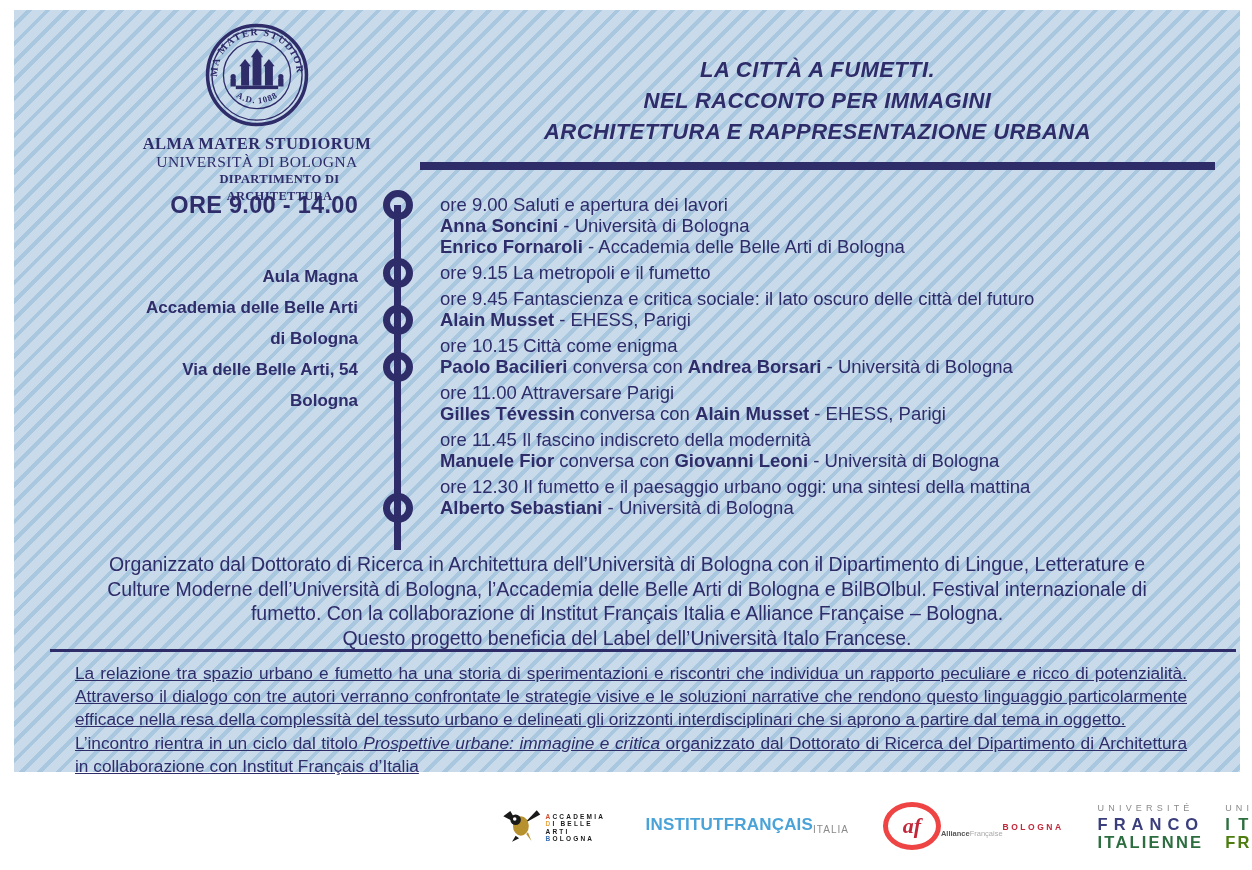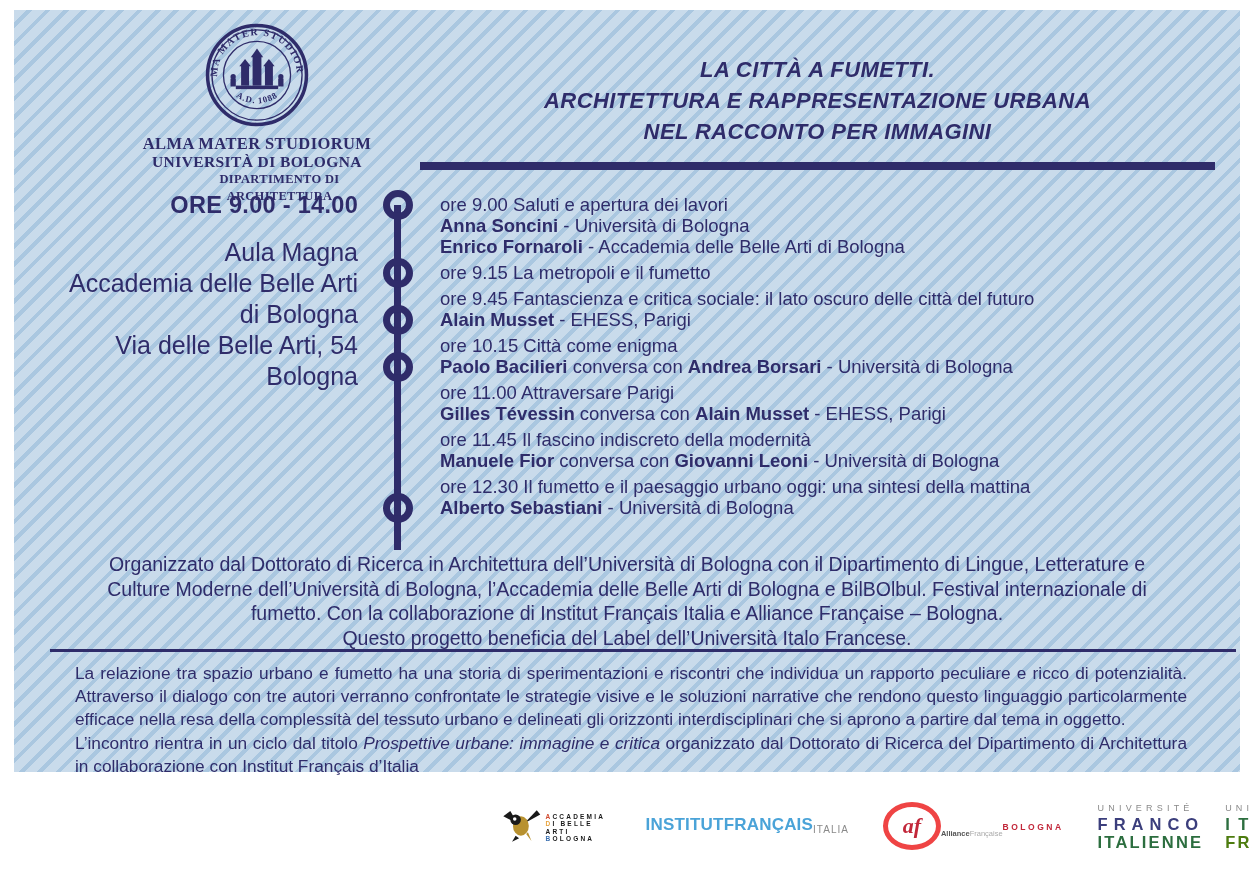--- a/index.html
+++ b/index.html
@@ -8,43 +8,43 @@
     font-family:"Liberation Sans", sans-serif;color:#2f2c6a;
   }
   .poster{
     position:absolute;left:14px;top:10px;width:1226px;height:762px;
     background:repeating-linear-gradient(135deg,#c9dbeb 0px,#c9dbeb 9px,#aac7e0 9px,#aac7e0 13px);
   }
   
   .seal-block{position:absolute;left:128px;top:12px;width:230px;text-align:center;}
   .seal-svg{display:block;margin:0 auto 6px auto;}
   .uni-line1{font-family:"Liberation Serif", serif;font-weight:700;font-size:16.5px;line-height:19px;letter-spacing:.4px;}
-  .uni-line2{font-family:"Liberation Serif", serif;font-weight:700;font-size:15.5px;line-height:18px;letter-spacing:.4px;}
+  .uni-line2{font-family:"Liberation Serif", serif;font-weight:400;font-size:15.5px;line-height:18px;letter-spacing:.4px;}
   .uni-line3{font-family:"Liberation Serif", serif;font-weight:700;font-size:12.5px;line-height:17px;letter-spacing:.3px;margin-left:45px;}
   
   .title-block{position:absolute;left:406px;top:44px;width:795px;text-align:center;
     font-style:italic;font-weight:700;font-size:22px;line-height:31px;letter-spacing:.4px;}
   .title-bar{position:absolute;left:406px;top:152px;width:795px;height:8px;background:#2f2c6a;}
   
   .event-info{position:absolute;left:18px;top:180px;width:326px;text-align:right;}
   .event-date{font-weight:700;font-size:23.5px;line-height:31px;letter-spacing:.3px;}
-  .event-venue{margin-top:16px;font-size:25px;line-height:31px;}
+  .event-venue{margin-top:40px;font-size:17px;line-height:31px;font-weight:bold;}
   
   .timeline{position:absolute;left:369px;top:184px;width:30px;height:560px;}
   .tl-line{position:absolute;left:11px;width:7px;background:#2f2c6a;}
   .tl-circle{position:absolute;left:0;width:16px;height:16px;border:7px solid #2f2c6a;border-radius:50%;background:transparent;}
   
   .schedule{position:absolute;left:426px;top:184px;width:790px;font-size:18.5px;line-height:21px;}
   .sched-item{margin-bottom:5px;}
   
   .org-block{position:absolute;left:30px;top:542px;width:1166px;text-align:center;
     font-size:19.5px;line-height:24.7px;}
   .thin-rule{position:absolute;left:36px;top:639px;width:1186px;height:3px;background:#2f2c6a;}
   
-  .description{position:absolute;left:61px;top:652px;width:1112px;font-size:17.3px;line-height:23.2px;text-align:justify;}
+  .description{position:absolute;left:61px;top:652px;width:1112px;font-size:17.3px;line-height:23.2px;text-align:justify;text-decoration:underline;}
   .description p{margin:0;}
   
   .footer{position:absolute;left:498px;top:788px;height:76px;display:flex;align-items:center;gap:34px;}
   .logo{display:flex;flex-direction:row;align-items:center;justify-content:center;}
   
   .acc-lines{margin-top:3px;font-size:6.5px;font-weight:700;letter-spacing:2.2px;line-height:7.5px;color:#1a1a1a;text-align:left;}
   
   .logo-if{align-items:flex-start;}
   .if-l1,.if-l2{color:#4aa3d8;font-weight:800;font-size:17px;line-height:15.5px;letter-spacing:.2px;}
   .if-l3{color:#8a8a8a;font-size:10px;letter-spacing:1px;margin-top:7px;}
@@ -112,22 +112,22 @@
           <rect x="84" y="64" width="6" height="9"></rect>
       </g>
     </svg>
     <div class="uni-line1">ALMA MATER STUDIORUM</div>
     <div class="uni-line2">UNIVERSITÀ DI BOLOGNA</div>
     <div class="uni-line3">DIPARTIMENTO DI ARCHITETTURA</div>
   </div>
 
   <div class="title-block">
     <div>LA CITTÀ A FUMETTI.</div>
+    <div>NEL RACCONTO PER IMMAGINI</div>
     <div>ARCHITETTURA E RAPPRESENTAZIONE URBANA</div>
-    <div>NEL RACCONTO PER IMMAGINI</div>
   </div>
   <div class="title-bar"></div>
 
   <div class="event-info">
     <div class="event-date">
       <div>ORE 9.00 - 14.00</div>
     </div>
     <div class="event-venue">
         <div>Aula Magna</div>
         <div>Accademia delle Belle Arti</div>

